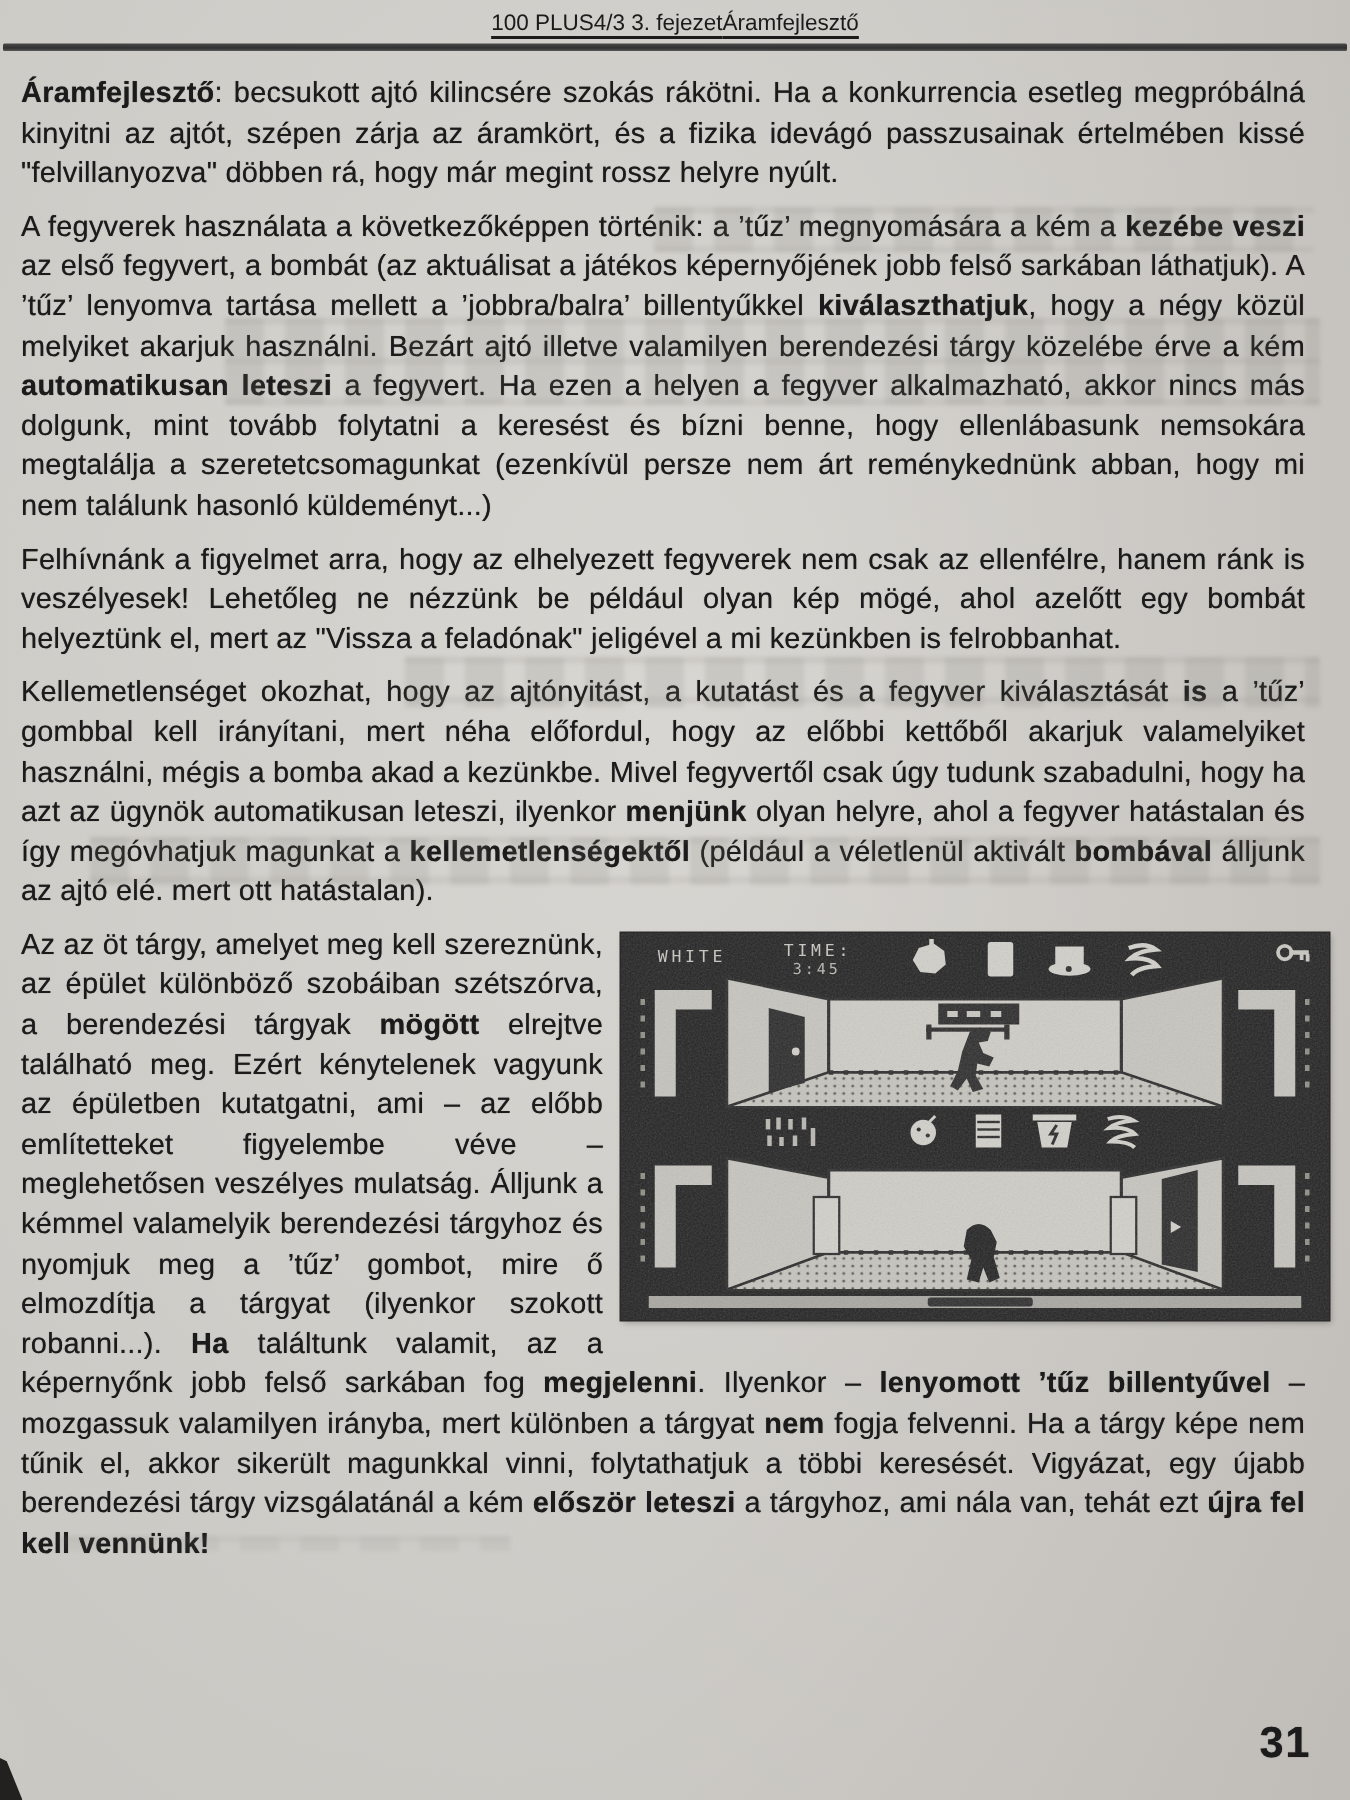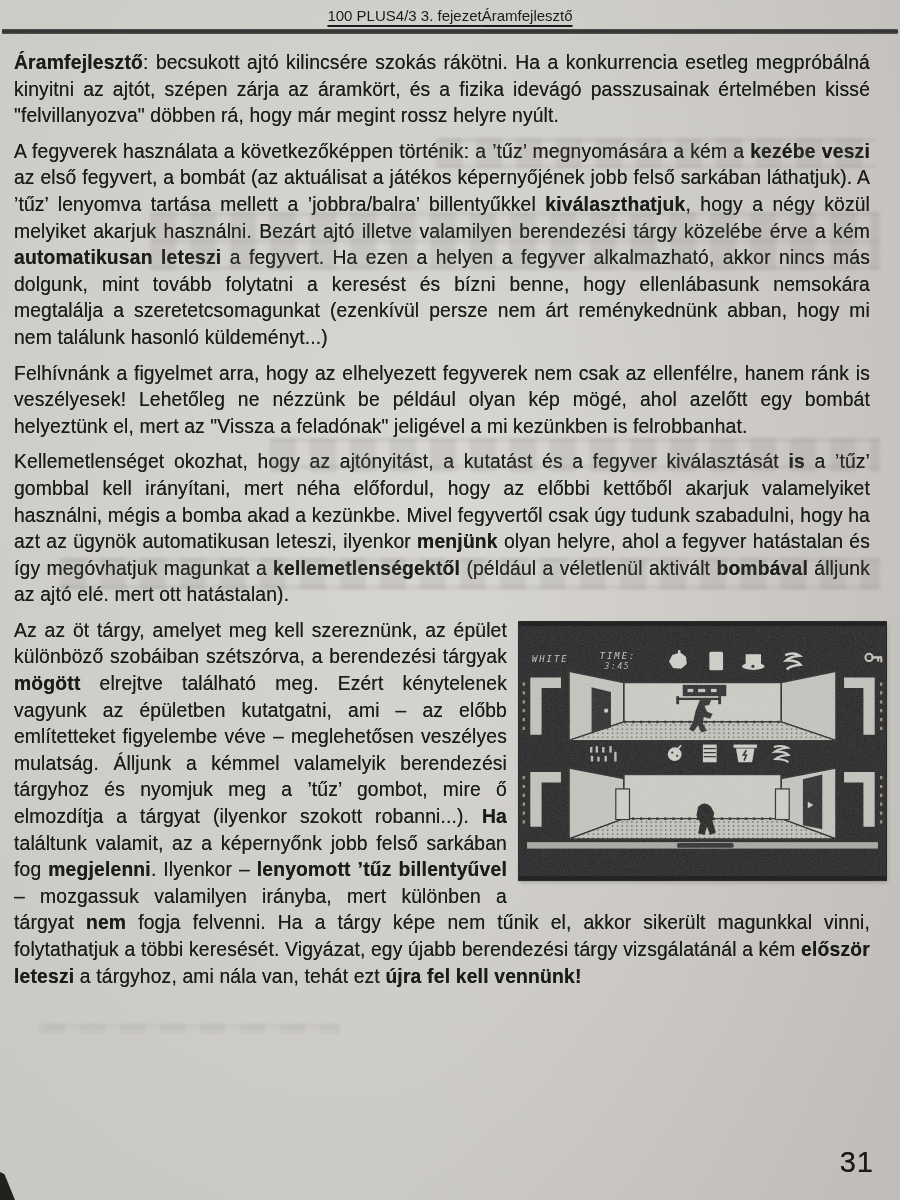--- a/index.html
+++ b/index.html
@@ -11,27 +11,26 @@
     font-family:"Liberation Sans", sans-serif;
     color:#1b1b1b;
   }
   .hdr{display:flex;justify-content:center;align-items:baseline;padding:7px 14px 0 14px;font-size:15px;}
   .hdr span{text-decoration:underline;text-decoration-thickness:2px;text-underline-offset:4px;}
   .rule{height:5px;background:linear-gradient(#4a4a4a,#303030 60%,#585858);margin:5px 2px 0 2px;border-radius:1px;}
   main{padding:16px 14px 0 14px;text-align:justify;font-size:19.3px;line-height:26.6px;letter-spacing:0.15px;}
   main p{margin:0 16px 9px 0;text-shadow:0 0 0.5px rgba(25,25,25,0.75);}
   main b{font-weight:700;letter-spacing:0.2px;}
   .shot{
-    float:right;width:367px;height:258px;margin:4px 0 6px 12px;
+    float:right;width:472px;height:258px;margin:4px 0 6px 12px;
     box-shadow:0 0 0 1px #2a2a2a, 1px 2px 4px rgba(0,0,0,0.25);
     background:#242424;
-    font-style:italic;
   }
   .shot svg{display:block;width:100%;height:100%;filter:blur(0.35px);}
-  .pageno{position:absolute;top:1146px;right:26px;font-size:29px;font-weight:normal;letter-spacing:1px;text-shadow:0 0 0.6px rgba(25,25,25,0.8);}
+  .pageno{position:absolute;top:1146px;right:26px;font-size:29px;font-weight:bold;letter-spacing:1px;text-shadow:0 0 0.6px rgba(25,25,25,0.8);}
   
   .ghost{position:absolute;pointer-events:none;filter:blur(1.4px);opacity:0.5;
     background:
       repeating-linear-gradient(90deg, rgba(125,123,117,0.30) 0 26px, rgba(125,123,117,0) 26px 40px),
       repeating-linear-gradient(180deg, rgba(125,123,117,0.28) 0 4px, rgba(125,123,117,0) 4px 27px);
   }
   .g1{left:436px;top:138px;width:440px;height:30px;}
   .g2{left:150px;top:212px;width:730px;height:58px;}
   .g3{left:270px;top:438px;width:610px;height:34px;}
   .g4{left:60px;top:558px;width:820px;height:32px;}

